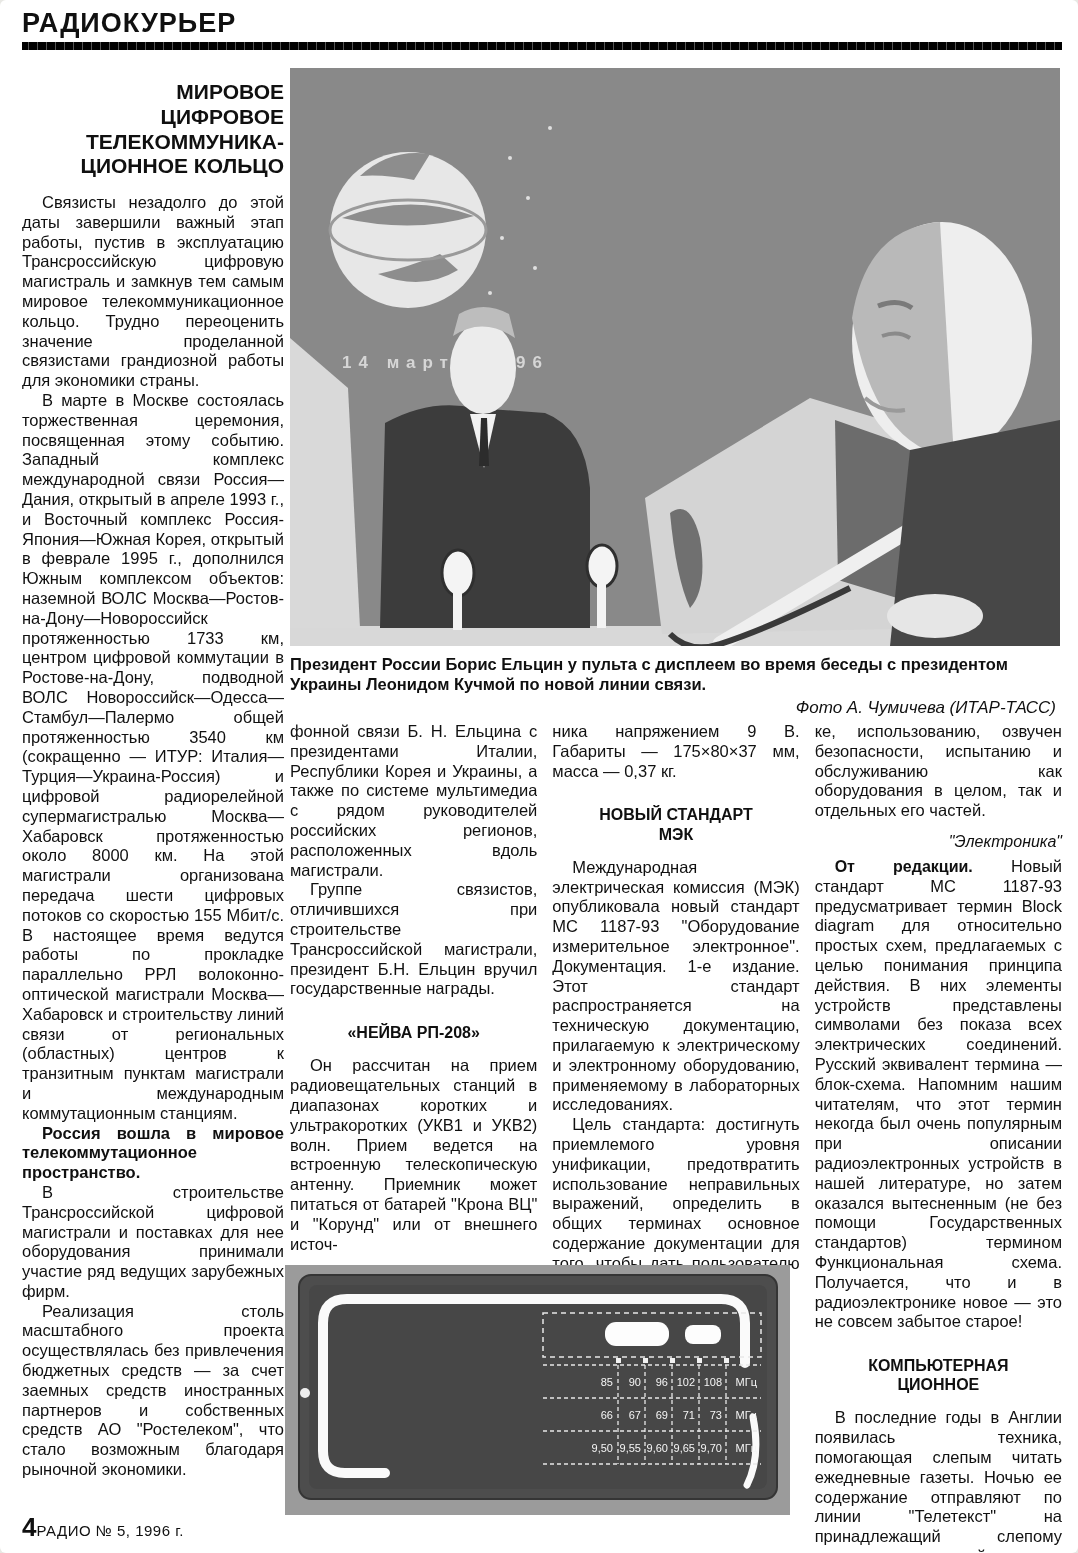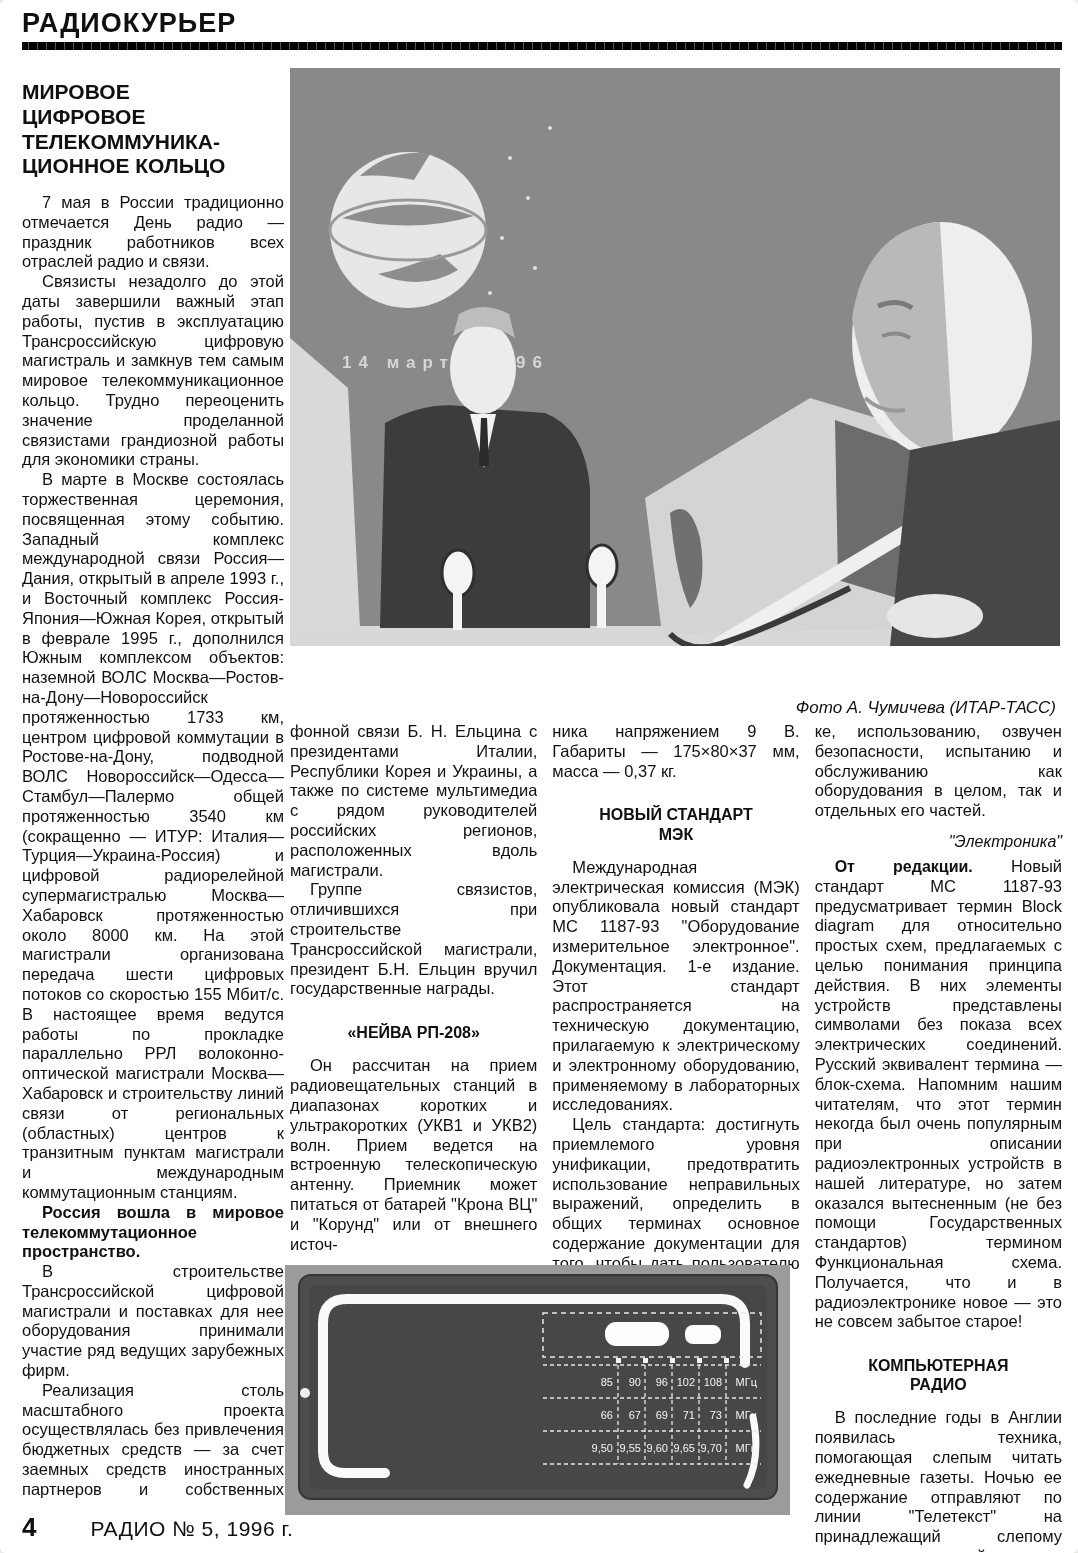--- a/index.html
+++ b/index.html
@@ -8,21 +8,21 @@
     font-family:"Liberation Sans",sans-serif;color:#101010;overflow:hidden;
     margin:0 auto;
     border-radius:6px;
   }
   
   .masthead{position:absolute;left:22px;top:8px;font-size:27px;font-weight:800;letter-spacing:1px;}
   .head-rule{position:absolute;left:22px;right:16px;top:42px;height:8px;
     background:repeating-linear-gradient(90deg,#000 0 6px,#555 6px 7px,#000 7px 9px);}
   
   .col-left{position:absolute;left:22px;top:72px;width:262px;height:1430px;overflow:hidden;}
-  .art-title{font-size:21px;font-weight:800;text-align:left;line-height:1.18;margin:8px 0 14px 0;}
+  .art-title{font-size:21px;font-weight:800;text-align:right;line-height:1.18;margin:8px 0 14px 0;}
   .body p{margin:0;text-indent:20px;text-align:justify;font-size:16.5px;line-height:1.2;}
   .body p.no-indent{text-indent:0;}
   .bold-note{font-weight:800;}
   
   .photo-main{position:absolute;left:290px;top:68px;width:770px;height:578px;background:#8a8a8a;}
   .photo-main svg{display:block;}
   
   .caption{position:absolute;left:290px;top:654px;width:770px;font-size:16.5px;font-weight:800;line-height:1.22;}
   .credit{position:absolute;left:290px;top:698px;width:766px;text-align:right;font-style:italic;font-size:17px;}
   
@@ -31,38 +31,37 @@
   .col .clip{overflow:hidden;}
   .sec-head{font-size:16px;font-weight:800;text-align:center;line-height:1.2;margin:24px 0 14px 0;}
   .attrib{margin-top:12px;margin-bottom:6px;text-align:right;font-style:italic;font-size:16px;}
   .note-par{margin-top:4px;font-size:14.5px;line-height:1.2;text-align:justify;text-indent:18px;}
   .note-lead{font-weight:800;font-size:16px;}
   
   .photo-radio{position:absolute;left:285px;top:1265px;width:464px;height:250px;background:#9b9b9b;}
   
   .footer{position:absolute;left:22px;top:1512px;display:flex;align-items:baseline;}
   .page-num{font-size:26px;font-weight:800;}
-  .journal{font-size:21px;margin-left:54px;letter-spacing:0.5px;}
+  .journal{font-size:15px;letter-spacing:0.5px;}
 </style>
 </head>
 <body>
 
 <div class="page">
 
   <div class="masthead">РАДИОКУРЬЕР</div>
   <div class="head-rule"></div>
 
   <div class="col-left body">
     <div class="art-title">
       <div>МИРОВОЕ</div>
       <div>ЦИФРОВОЕ</div>
       <div>ТЕЛЕКОММУНИКА-</div>
       <div>ЦИОННОЕ КОЛЬЦО</div>
     </div>
-    <p>7 мая в России традиционно отмечается День радио — праздник работников всех отраслей радио и связи.</p>
     <p>Связисты незадолго до этой даты завершили важный этап работы, пустив в эксплуатацию Трансроссийскую цифровую магистраль и замкнув тем самым мировое телекоммуникационное кольцо. Трудно переоценить значение проделанной связистами грандиозной работы для экономики страны.</p>
     <p>В марте в Москве состоялась торжественная церемония, посвященная этому событию. Западный комплекс международной связи Россия—Дания, открытый в апреле 1993 г., и Восточный комплекс Россия-Япония—Южная Корея, открытый в феврале 1995 г., дополнился Южным комплексом объектов: наземной ВОЛС Москва—Ростов-на-Дону—Новороссийск протяженностью 1733 км, центром цифровой коммутации в Ростове-на-Дону, подводной ВОЛС Новороссийск—Одесса—Стамбул—Палермо общей протяженностью 3540 км (сокращенно — ИТУР: Италия—Турция—Украина-Россия) и цифровой радиорелейной супермагистралью Москва—Хабаровск протяженностью около 8000 км. На этой магистрали организована передача шести цифровых потоков со скоростью 155 Мбит/с. В настоящее время ведутся работы по прокладке параллельно РРЛ волоконно-оптической магистрали Москва—Хабаровск и строительству линий связи от региональных (областных) центров к транзитным пунктам магистрали и международным коммутационным станциям.</p>
     <p class="bold-note">Россия вошла в мировое телекоммутационное пространство.</p>
     <p>В строительстве Трансроссийской цифровой магистрали и поставках для нее оборудования принимали участие ряд ведущих зарубежных фирм.</p>
     <p>Реализация столь масштабного проекта осуществлялась без привлечения бюджетных средств — за счет заемных средств иностранных партнеров и собственных средств АО "Ростелеком", что стало возможным благодаря рыночной экономики.</p>
 
   </div>
 
   <div class="photo-main">
     <svg width="770" height="578" viewBox="0 0 770 578">
@@ -117,20 +116,21 @@
         <path d="M562 250 q14 -90 88 -96 l14 236 q-80 -10 -102 -140 Z" fill="#b9b9b9"></path>
         <path d="M588 238 q20 -8 34 2" stroke="#7a7a7a" stroke-width="5" fill="none"></path>
         <path d="M592 268 q16 -6 28 2" stroke="#8a8a8a" stroke-width="4" fill="none"></path>
         <path d="M575 330 q18 16 40 12" stroke="#9a9a9a" stroke-width="4" fill="none"></path>
         <path d="M620 382 L770 352 L770 578 L600 578 Z" fill="#474747"></path>
         <ellipse cx="645" cy="548" rx="48" ry="22" fill="#e6e6e6"></ellipse>
       </g>
     </svg>
   </div>
 
+  <div class="caption">Президент России Борис Ельцин у пульта с дисплеем во время беседы с президентом Украины Леонидом Кучмой по новой линии связи.</div>
   <div class="credit">Фото А. Чумичева (ИТАР-ТАСС)</div>
 
   <div class="cols">
 
     <div class="col body">
       <div class="clip" style="max-height:548px;">
         <p class="no-indent">фонной связи Б. Н. Ельцина с президентами Италии, Республики Корея и Украины, а также по системе мультимедиа с рядом руководителей российских регионов, расположенных вдоль магистрали.</p>
         <p>Группе связистов, отличившихся при строительстве Трансроссийской магистрали, президент Б.Н. Ельцин вручил государственные награды.</p>
         <div class="sec-head">«НЕЙВА РП-208»</div>
         <p>Он рассчитан на прием радиовещательных станций в диапазонах коротких и ультракоротких (УКВ1 и УКВ2) волн. Прием ведется на встроенную телескопическую антенну. Приемник может питаться от батарей "Крона ВЦ" и "Корунд" или от внешнего источ-</p>
@@ -151,21 +151,21 @@
 
     <div class="col body">
       <p class="no-indent">ке, использованию, озвучен безопасности, испытанию и обслуживанию как оборудования в целом, так и отдельных его частей.</p>
       <div class="attrib">"Электроника"</div>
       <p class="note-par">
         <span class="note-lead">От редакции.</span>
         <span>Новый стандарт МС 1187-93 предусматривает термин Block diagram для относительно простых схем, предлагаемых с целью понимания принципа действия. В них элементы устройств представлены символами без показа всех электрических соединений. Русский эквивалент термина — блок-схема. Напомним нашим читателям, что этот термин некогда был очень популярным при описании радиоэлектронных устройств в нашей литературе, но затем оказался вытесненным (не без помощи Государственных стандартов) термином Функциональная схема. Получается, что и в радиоэлектронике новое — это не совсем забытое старое!</span>
       </p>
       <div class="sec-head">
         <div>КОМПЬЮТЕРНАЯ</div>
-        <div>РАДИО</div>
+        <div>ЦИОННОЕ</div>
       </div>
       <p>В последние годы в Англии появилась техника, помогающая слепым читать ежедневные газеты. Ночью ее содержание отправляют по линии "Телетекст" на принадлежащий слепому компьютер, в который встроена программа шрифта Брайля. Утром его владелец может по выпуклым точкам читать свежую газету. Текст может быть озвучен.</p>
 
     </div>
   </div>
 
   <div class="photo-radio">
     <svg width="505" height="250" viewBox="0 0 505 250">
       <rect x="0" y="0" width="505" height="250" fill="#9b9b9b"></rect>
       <rect x="14" y="10" width="478" height="224" rx="12" fill="#4d4d4d" stroke="#353535" stroke-width="2"></rect>

